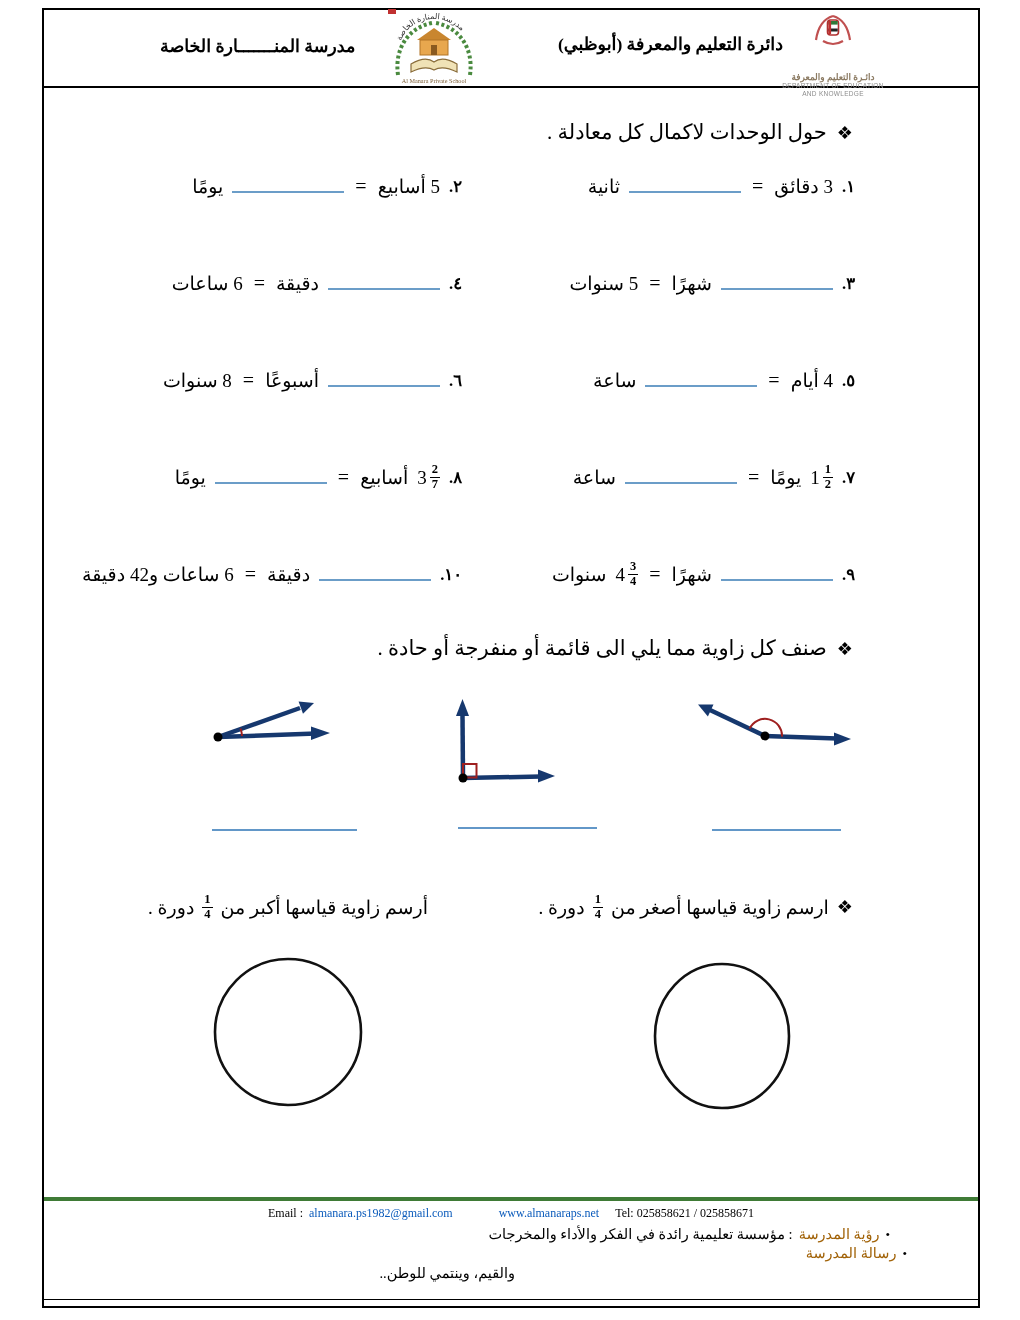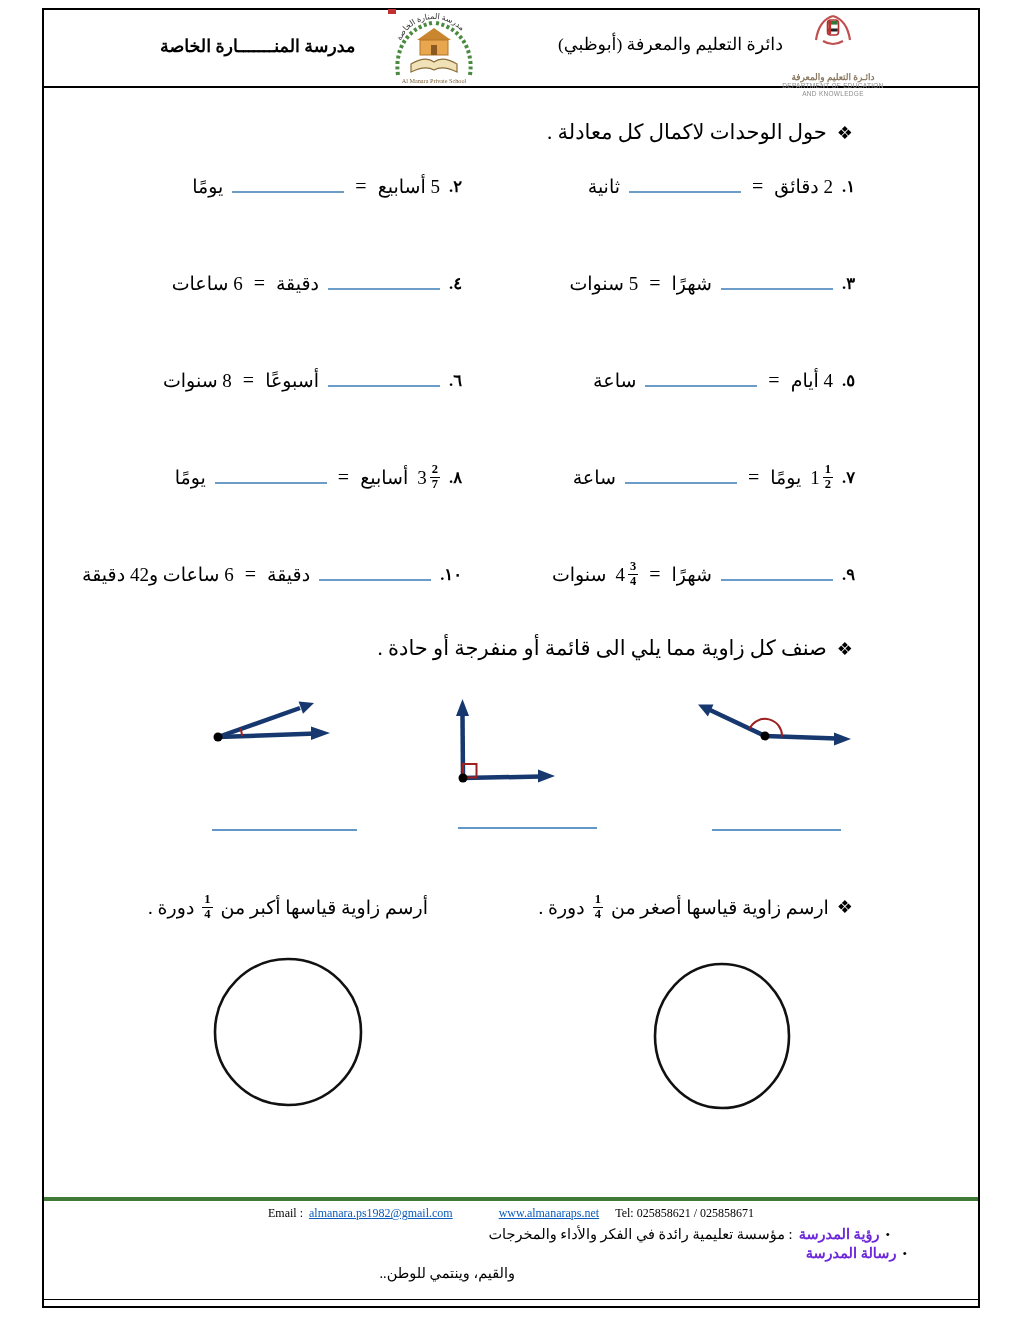--- a/index.html
+++ b/index.html
@@ -10,21 +10,21 @@
            border: 2.5px solid #000; }
   .inner-bottom-line { position: absolute; left: 44px; top: 1299px; width: 934px;
            border-top: 1.5px solid #000; }
 
   
   .header { position: absolute; left: 42px; top: 8px; width: 938px; height: 80px;
             border-bottom: 2.5px solid #000; }
   .school-name { position: absolute; left: 118px; top: 28px; font-size: 17.5px; font-weight: 700;
                  direction: rtl; white-space: nowrap; text-align: center; }
   .school-logo { position: absolute; left: 344px; top: 1px; }
-  .dept-title { position: absolute; left: 516px; top: 26px; font-size: 17.5px; font-weight: 400;
+  .dept-title { position: absolute; left: 516px; top: 26px; font-size: 17.5px; font-weight: 700;
                 direction: rtl; white-space: nowrap; }
   .doe-logo { position: absolute; right: 88px; top: 3px; width: 118px; text-align: center; }
   .doe-ar { font-size: 9px; font-weight: 700; color: #8c7b63; margin-top: 17px; text-align: center; }
   .doe-en { font-size: 6.5px; color: #8d8d8d; line-height: 1.25; letter-spacing: .3px;
             font-family: "Liberation Sans", "DejaVu Sans", sans-serif; }
 
   
   .sec-title { position: absolute; direction: rtl; display: flex; align-items: center; gap: 10px;
                font-size: 21px; white-space: nowrap; }
   .bullet { font-size: 18px; }
@@ -54,26 +54,26 @@
   .angles-svg, .circles-svg { position: absolute; left: 42px; }
   .angles-svg { top: 683px; }
   .circles-svg { top: 955px; }
 
   
   .green-rule { position: absolute; left: 44px; top: 1197px; width: 934px; height: 3.5px;
                 background: #3f7b36; }
   .contact { position: absolute; left: 42px; top: 1206px; width: 938px; display: flex;
              justify-content: center; align-items: baseline; font-size: 12px; }
   .contact .lbl { margin-right: 6px; }
-  .link { color: #0b5bbb; text-decoration: underline; cursor: pointer; }
+  .link { color: #0b5bbb; cursor: pointer; }
   .site { margin-left: 46px; }
   .tel { margin-left: 16px; }
   .foot-line { position: absolute; direction: rtl; display: flex; align-items: baseline; gap: 6px;
                font-size: 14.5px; white-space: nowrap; }
-  .red-label { color: #6d28d9; font-weight: 700; }
+  .red-label { color: #a16207; font-weight: 400; }
   .dot { font-size: 13px; }
 </style>
 </head>
 <body>
 
 <div class="page">
   <div class="frame"></div>
   <div class="inner-bottom-line"></div>
 
   <div class="header">
@@ -115,21 +115,21 @@
   </div>
 
   <div class="sec-title" style="top:120px; right:167px;">
     <span class="bullet">❖</span>
     <span>حول الوحدات لاكمال كل معادلة .</span>
   </div>
 
   <div class="problems">
       <div class="problem">
         <span class="pnum">١.</span>
-        <span class="seg" dir="rtl">2 دقائق</span>
+        <span class="seg" dir="rtl">3 دقائق</span>
         <span class="eq">=</span>
         <span class="blank"></span>
         <span class="seg" dir="rtl">ثانية</span>
       </div>
       <div class="problem">
         <span class="pnum">٢.</span>
         <span class="seg" dir="rtl">5 أسابيع</span>
         <span class="eq">=</span>
         <span class="blank"></span>
         <span class="seg" dir="rtl">يومًا</span>

